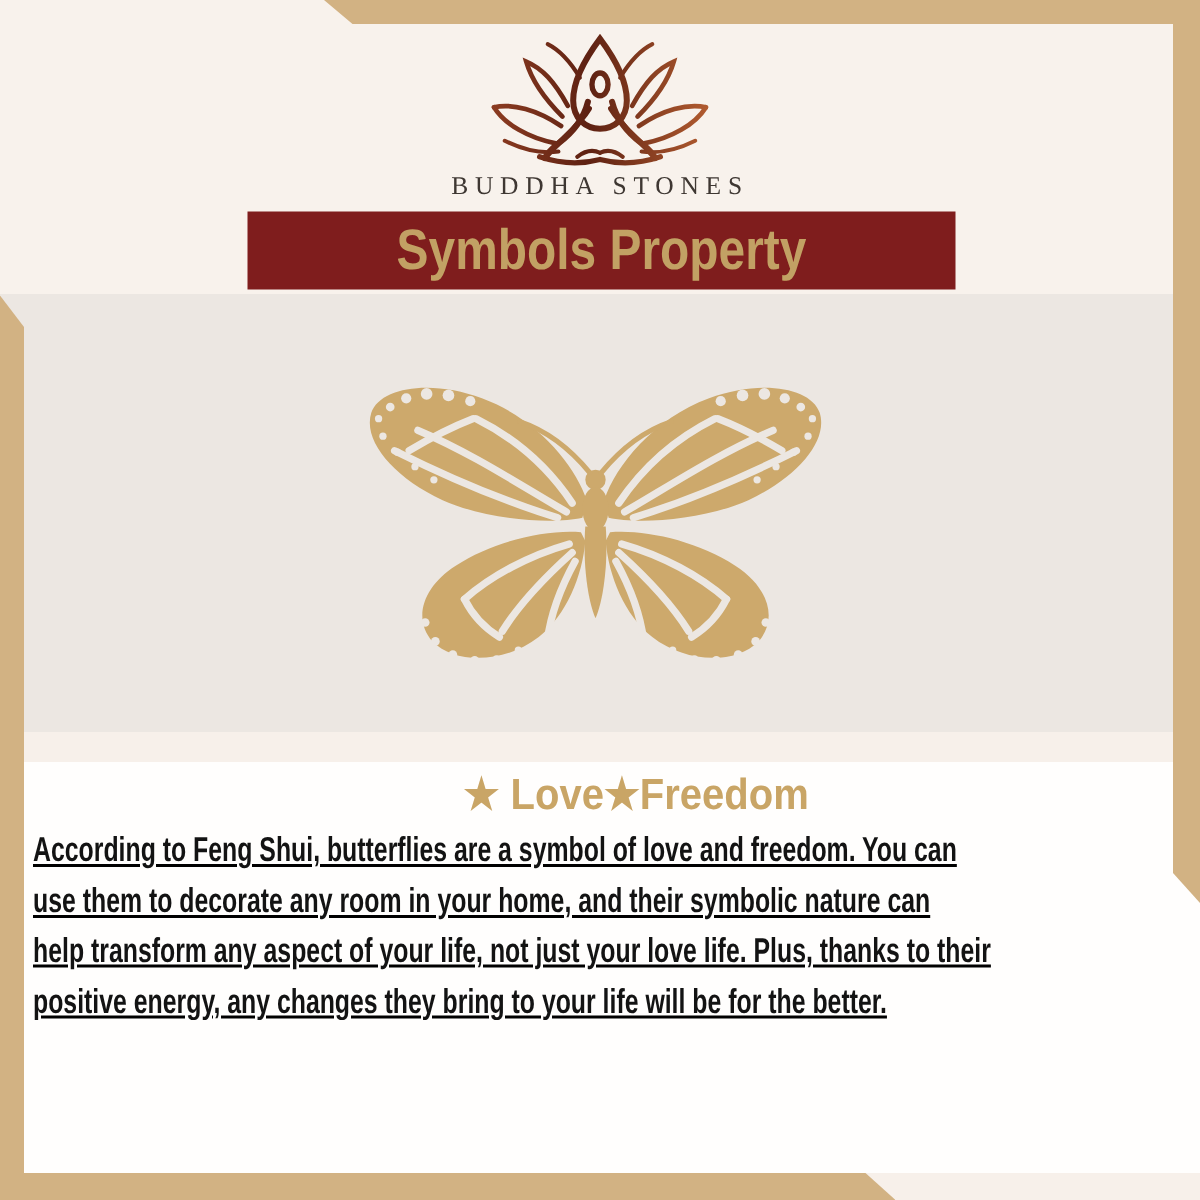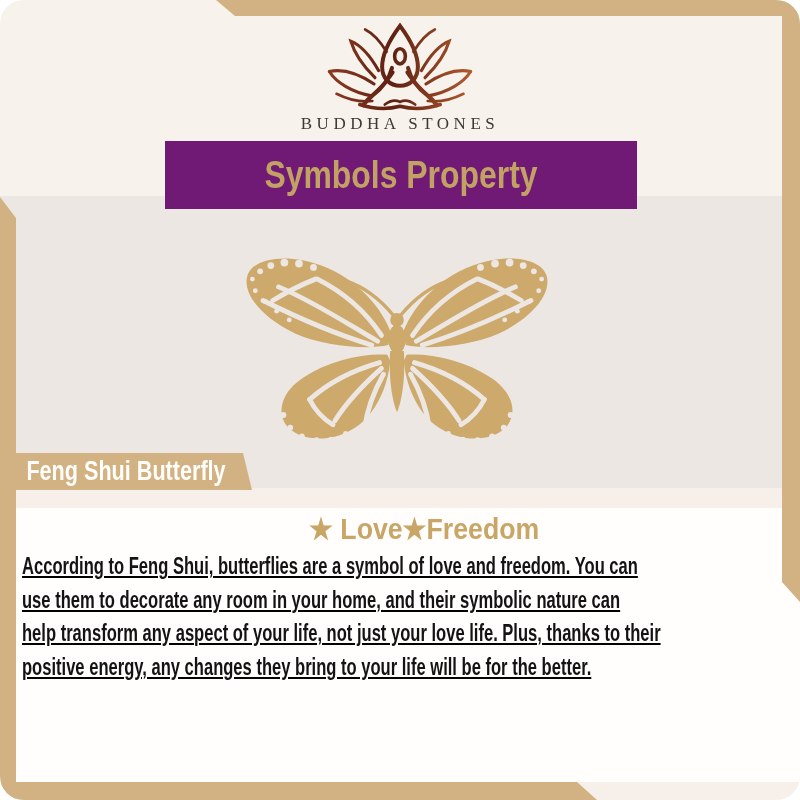--- a/index.html
+++ b/index.html
@@ -1,17 +1,17 @@
 <!DOCTYPE html>
 <html><head>
 <meta charset="utf-8">
 <style>
   html,body{margin:0;padding:0;}
   body{font-family:"Liberation Sans",sans-serif;}
-  .stage{position:relative;width:800px;height:800px;overflow:hidden;background:#f8f2ec;border-radius:24px;}
+  .stage{position:relative;width:800px;height:800px;overflow:hidden;background:#f8f2ec;}
 
   
   .bg-mid{position:absolute;left:0;top:196px;width:800px;height:292px;background:#ece7e2;}
   .bg-strip{position:absolute;left:0;top:488px;width:800px;height:20px;background:#f7f0ea;}
   .bg-white{position:absolute;left:0;top:508px;width:800px;height:274px;background:#fffefd;}
   .bg-bottom{position:absolute;left:0;top:782px;width:800px;height:18px;background:#f7f0ea;}
 
   
   .frame{position:absolute;background:#d2b283;}
   .frame-top{left:216px;top:0;width:584px;height:16px;
@@ -23,21 +23,21 @@
   .frame-bottom{left:0;top:782px;width:597px;height:18px;
     clip-path:polygon(0 0,577px 0,100% 100%,0 100%);}
 
   
   .logo{position:absolute;left:324px;top:20px;width:152px;height:94px;}
   .brand{position:absolute;left:0;top:114px;width:800px;text-align:center;
     font-family:"Liberation Serif",serif;font-size:17px;letter-spacing:4.5px;
     color:#3e3732;font-weight:500;}
 
   
-  .title-box{position:absolute;left:165px;top:141px;width:472px;height:68px;background:#701a75;}
+  .title-box{position:absolute;left:165px;top:141px;width:472px;height:52px;background:#7f1d1d;}
   .title{width:100%;height:100%;display:flex;align-items:center;justify-content:center;
     font-size:38px;font-weight:bold;color:#c2a164;transform:scaleX(0.84);}
 
   
   .butterfly{position:absolute;left:232px;top:240px;width:330px;height:218px;}
 
   
   .banner{position:absolute;left:16px;top:453px;width:236px;height:37px;background:#d2b283;
     clip-path:polygon(0 0,calc(100% - 9px) 0,100% 100%,0 100%);}
   .banner-label{display:inline-block;padding-left:13px;line-height:37px;font-size:27px;
@@ -183,23 +183,20 @@
           <path d="M163,114 C161,140 165,166 170,177 C175,166 179,140 177,114 Z"></path>
         </g>
         <g fill="none" stroke="#cda96c" stroke-width="3.5" stroke-linecap="round">
           <path d="M166,77 C152,60 136,48 118,42"></path>
           <path d="M174,77 C188,60 204,48 222,42"></path>
         </g>
       </g>
     </svg>
   </div>
 
-  <div class="banner">
-    <span class="banner-label">Feng Shui Butterfly</span>
-  </div>
 
   <div class="tagline">
     <span>★ Love★Freedom</span>
   </div>
 
   <div class="desc-wrap">
     <div class="desc">According to Feng Shui, butterflies are a symbol of love and freedom. You can
 use them to decorate any room in your home, and their symbolic nature can
 help transform any aspect of your life, not just your love life. Plus, thanks to their
 positive energy, any changes they bring to your life will be for the better.</div>

